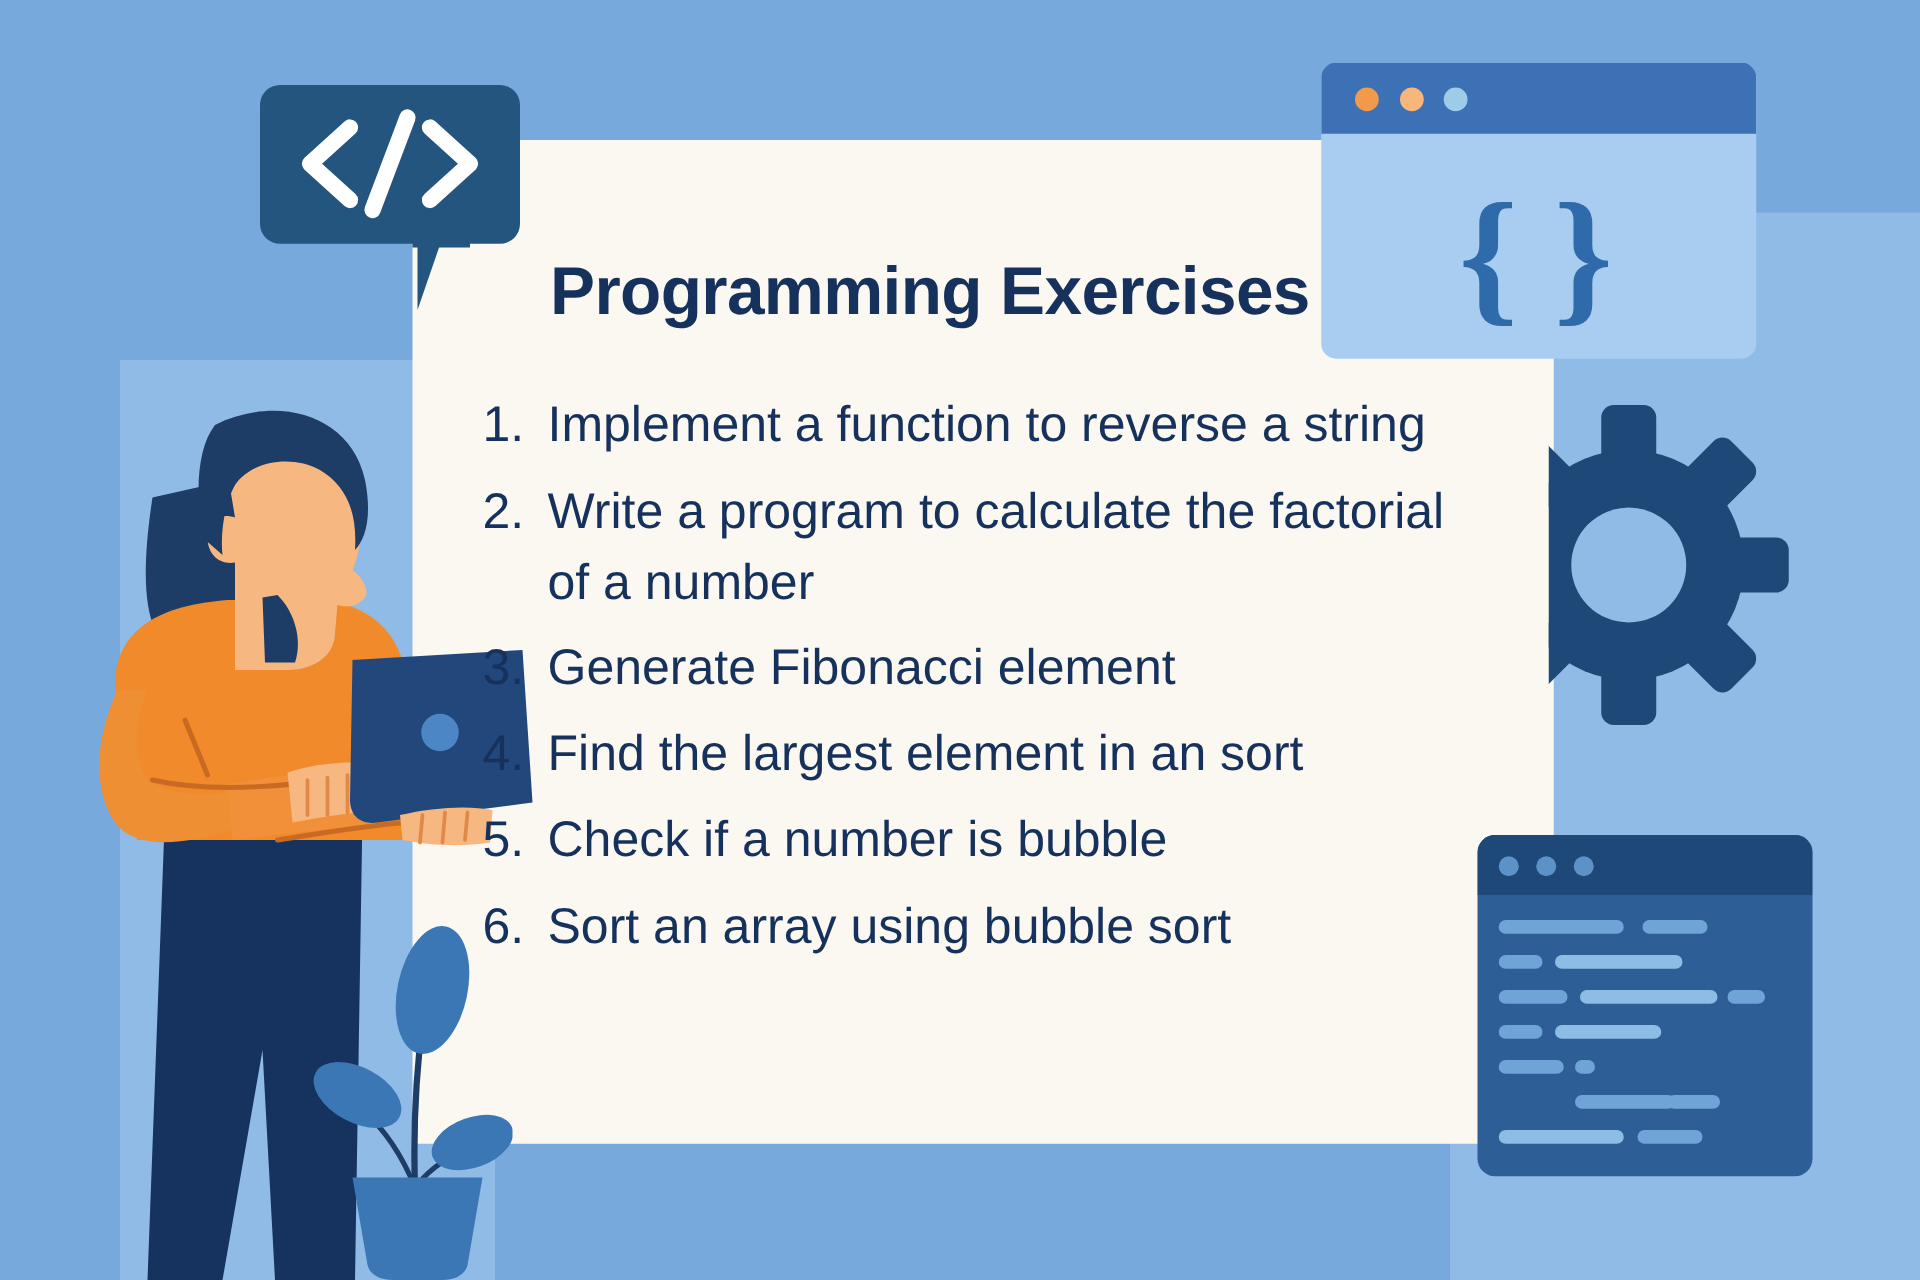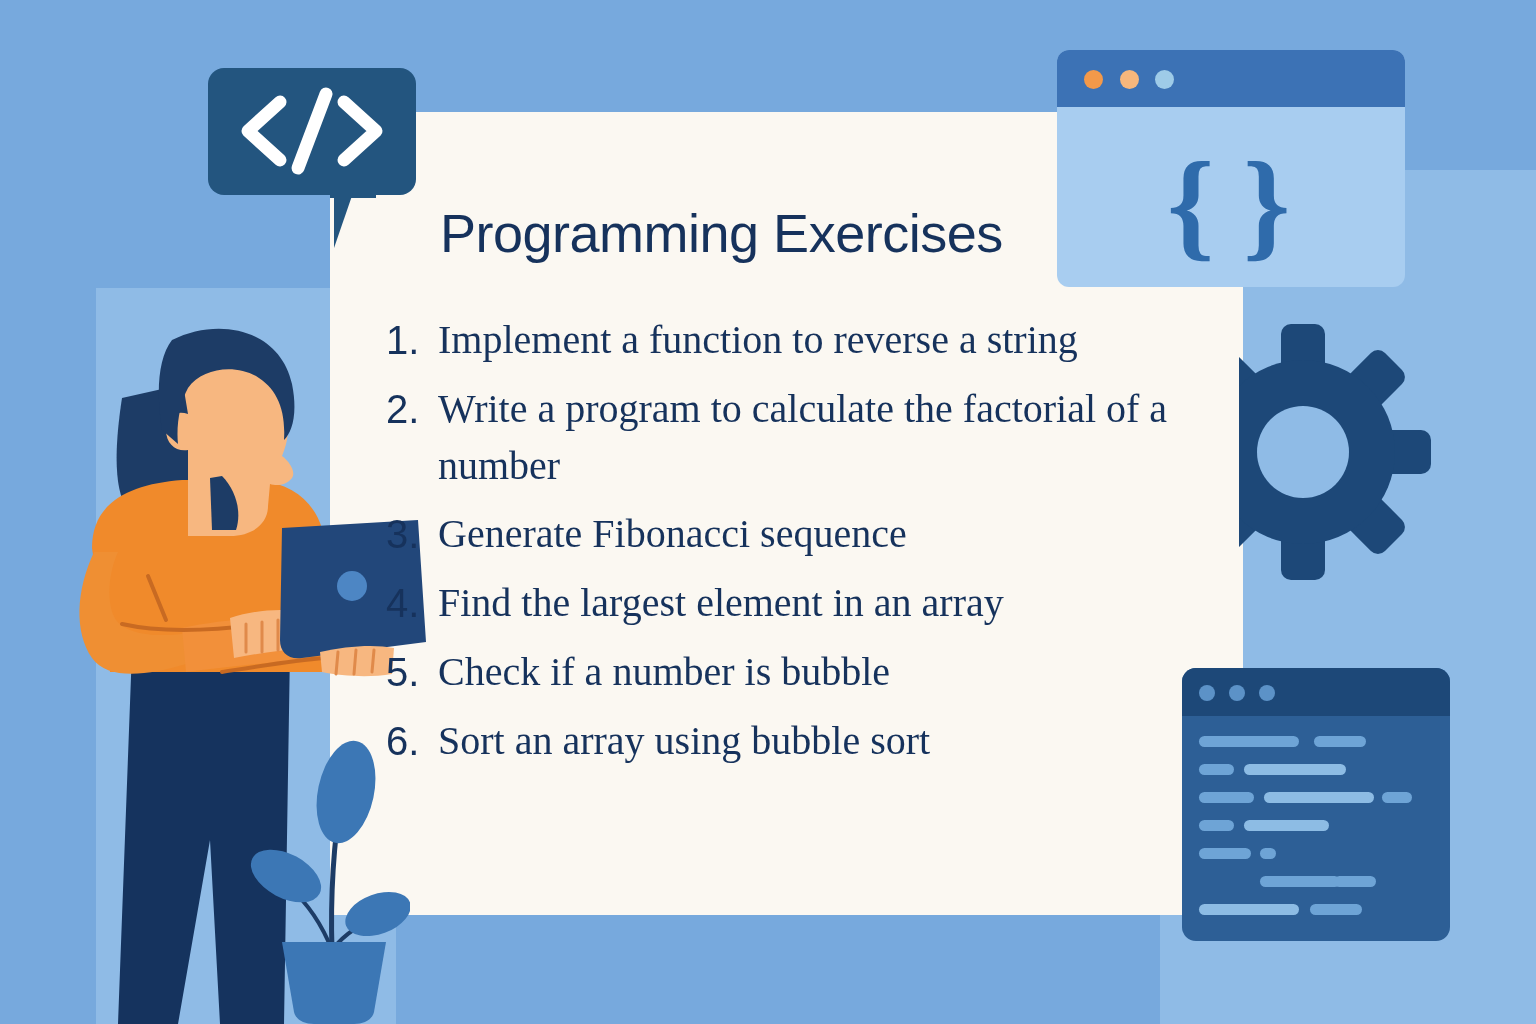--- a/index.html
+++ b/index.html
@@ -50,21 +50,21 @@
     width: 913px;
     height: 803px;
     background: #fbf8f2;
   }
 
   .card-title {
     position: absolute;
     left: 440px;
     top: 202px;
     font-size: 54px;
-    font-weight: normal;
+    font-weight: bold;
     color: #16325c;
     letter-spacing: -0.5px;
     white-space: nowrap;
   }
 
   
   .exercise-list {
     position: absolute;
     left: 386px;
     top: 312px;
@@ -80,21 +80,20 @@
     font-size: 40px;
     line-height: 1.42;
     margin-bottom: 12px;
   }
   .exercise-num {
     flex: 0 0 auto;
     min-width: 52px;
   }
   .exercise-text {
     flex: 1 1 auto;
-    font-family: Liberation Serif, serif;
   }
 
   
   .speech-bubble {
     position: absolute;
     left: 208px;
     top: 68px;
     width: 208px;
     height: 127px;
     background: #23557f;
@@ -379,25 +378,25 @@
     <li class="exercise-item">
       <span class="exercise-num">1.</span>
       <span class="exercise-text">Implement a function to reverse a string</span>
     </li>
     <li class="exercise-item">
       <span class="exercise-num">2.</span>
       <span class="exercise-text">Write a program to calculate the factorial of a number</span>
     </li>
     <li class="exercise-item">
       <span class="exercise-num">3.</span>
-      <span class="exercise-text">Generate Fibonacci sequence</span>
+      <span class="exercise-text">Generate Fibonacci element</span>
     </li>
     <li class="exercise-item">
       <span class="exercise-num">4.</span>
-      <span class="exercise-text">Find the largest element in an array</span>
+      <span class="exercise-text">Find the largest element in an sort</span>
     </li>
     <li class="exercise-item">
       <span class="exercise-num">5.</span>
       <span class="exercise-text">Check if a number is bubble</span>
     </li>
     <li class="exercise-item">
       <span class="exercise-num">6.</span>
       <span class="exercise-text">Sort an array using bubble sort</span>
     </li>
   </ol>

